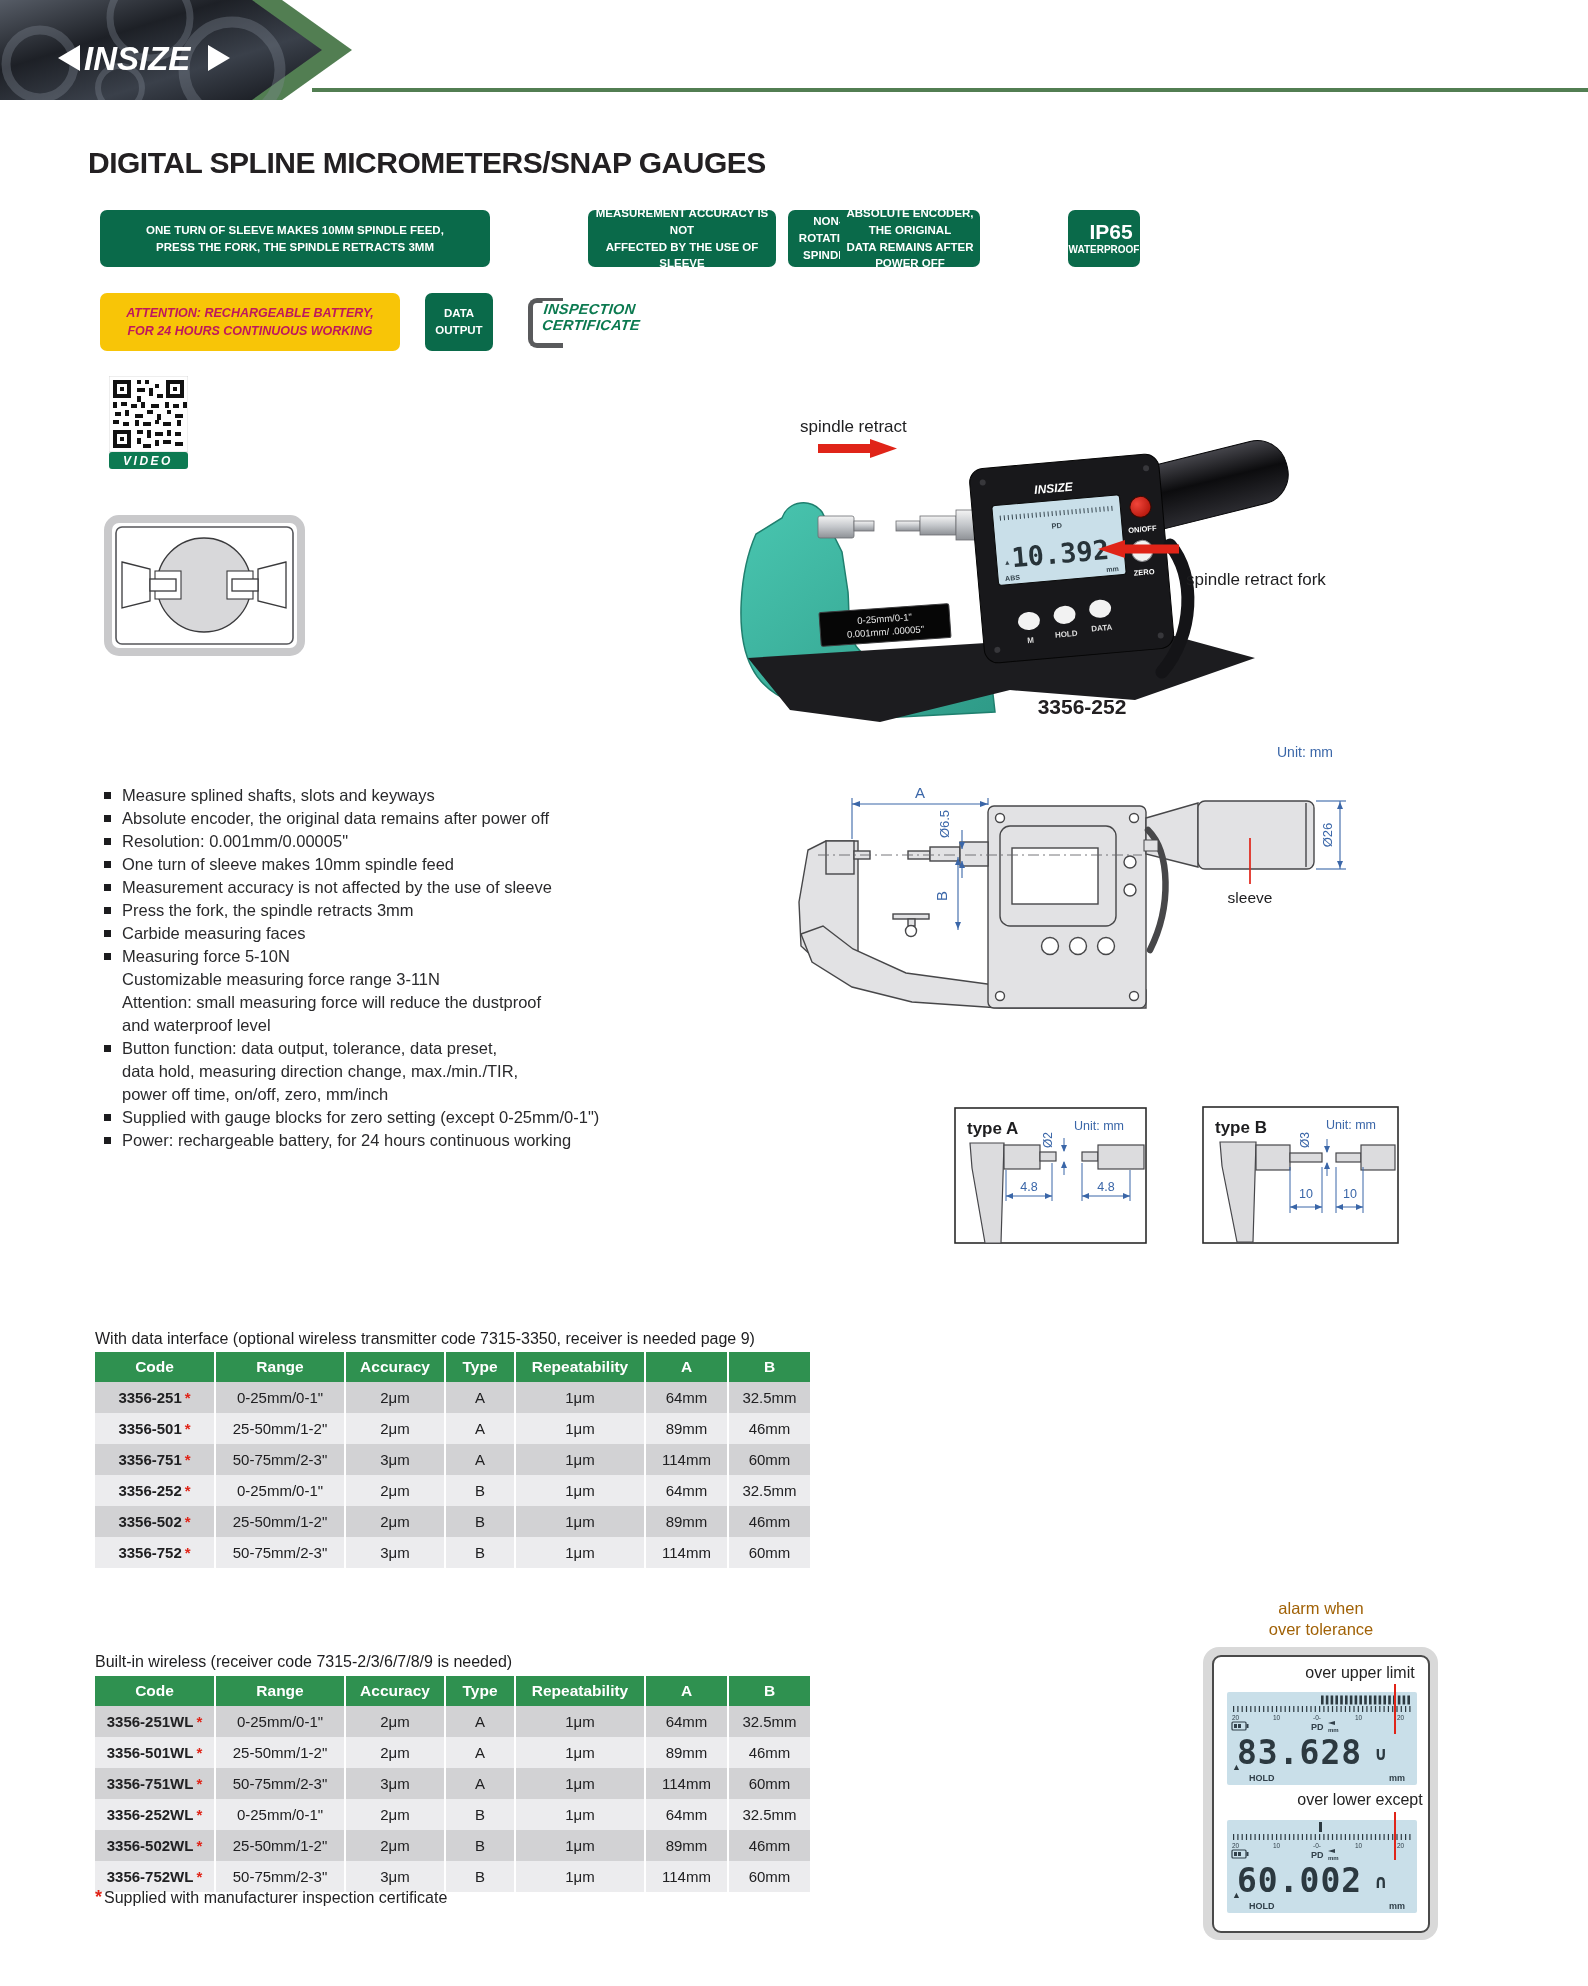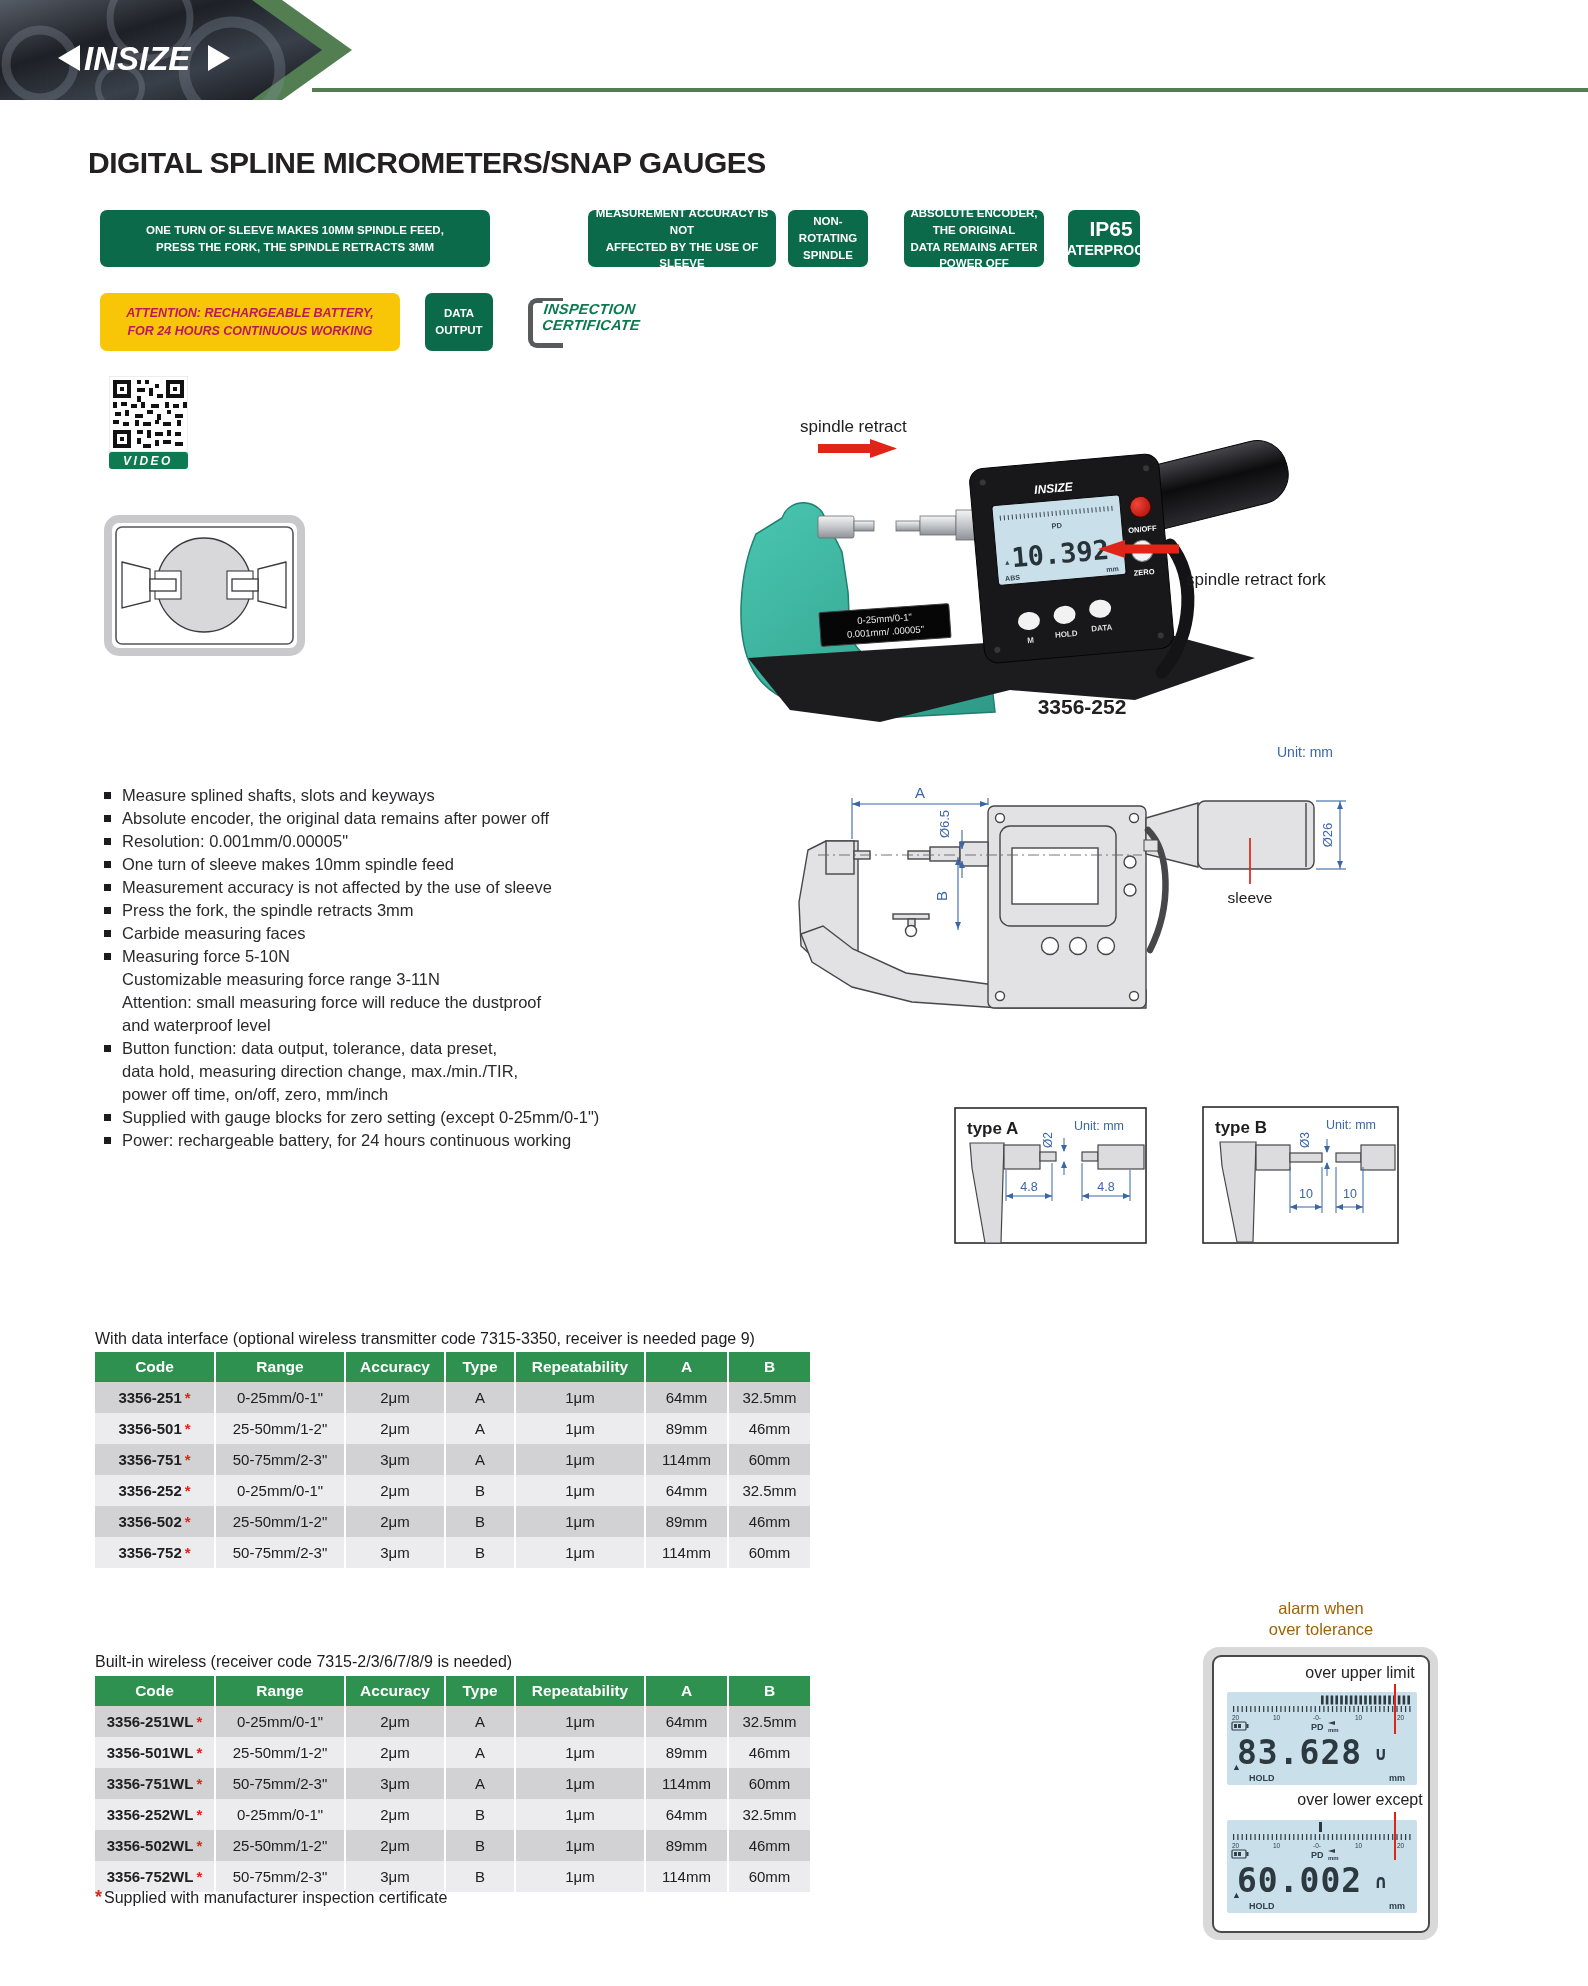--- a/index.html
+++ b/index.html
@@ -7,21 +7,21 @@
         font-family:"Liberation Sans",sans-serif;color:#1c1c1e;}
   .abs{position:absolute;}
   
   .page-title{font-size:30px;font-weight:800;letter-spacing:-0.5px;color:#232022;white-space:nowrap;}
   
   .badge{box-sizing:border-box;border-radius:7px;display:flex;flex-direction:column;align-items:center;
          justify-content:center;text-align:center;font-weight:bold;line-height:1.45;}
   .badge.green{background:#0a6a4a;color:#fff;font-size:11.5px;}
   .badge.yellow{background:#f8c507;color:#be185d;font-size:12.5px;font-style:italic;}
   .ip65-big{font-size:21px;line-height:1.1;margin-left:14px;}
-  .ip65-small{font-size:14px;}
+  .ip65-small{font-size:10px;}
   .insp{position:relative;}
   .insp .bracket{position:absolute;left:0;top:2px;width:30px;height:40px;border:5px solid #595a5c;
         border-right:none;border-radius:9px 0 0 9px;}
   .insp .itxt{position:absolute;left:13px;top:5px;background:#fff;padding:0 2px;
         font-style:italic;font-weight:900;font-size:14.5px;line-height:16px;color:#0c7a50;
         transform:skewX(-6deg);letter-spacing:0.3px;white-space:nowrap;}
   
   .feat{display:flex;align-items:flex-start;line-height:23px;font-size:16.5px;color:#2a2a2c;}
   .feat .sq{width:7px;height:7px;background:#1c1c1e;margin:8px 11px 0 0;flex:0 0 auto;}
   .feat.sub{padding-left:18px;}
@@ -91,21 +91,21 @@
     <span>PRESS THE FORK, THE SPINDLE RETRACTS 3MM</span>
   </div>
   <div class="abs badge green" style="left:588px;top:210px;width:188px;height:57px">
     <span>MEASUREMENT ACCURACY IS NOT</span>
     <span>AFFECTED BY THE USE OF SLEEVE</span>
   </div>
   <div class="abs badge green" style="left:788px;top:210px;width:80px;height:57px">
     <span>NON-ROTATING</span>
     <span>SPINDLE</span>
   </div>
-  <div class="abs badge green" style="left:904px;top:210px;width:140px;height:57px">
+  <div class="abs badge green" style="left:840px;top:210px;width:140px;height:57px">
     <span>ABSOLUTE ENCODER, THE ORIGINAL</span>
     <span>DATA REMAINS AFTER POWER OFF</span>
   </div>
   <div class="abs badge green" style="left:1068px;top:210px;width:72px;height:57px">
     <span class="ip65-big">IP65</span>
     <span class="ip65-small">WATERPROOF</span>
   </div>
 
   <div class="abs badge yellow" style="left:100px;top:293px;width:300px;height:58px">
     <span>ATTENTION: RECHARGEABLE BATTERY,</span>

